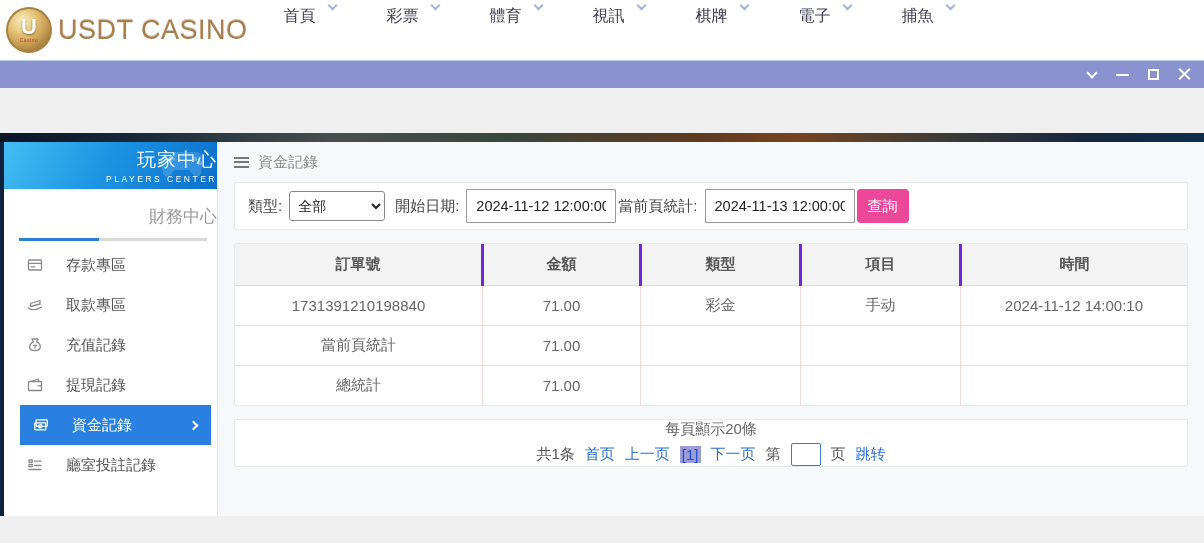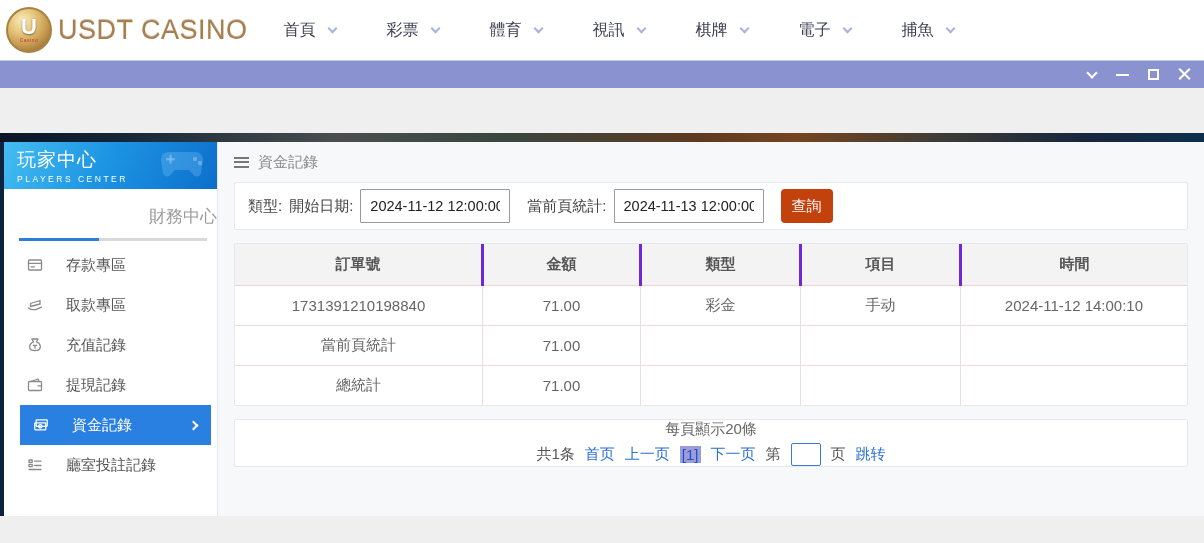--- a/index.html
+++ b/index.html
@@ -24,21 +24,21 @@
     text-shadow:0 1px 2px rgba(90,60,10,.7);
   }
   .coin-caption { font-size:5px; color:#c0392b; letter-spacing:.5px; }
   .logo-text {
     font-size:27px; font-weight:400; letter-spacing:.5px; color:#a87f4c;
     text-shadow:0 1px 1px rgba(255,255,255,.8), 0 -1px 1px rgba(90,60,20,.35);
     white-space:nowrap;
   }
   .nav { display:flex; margin-left:28px; }
   .nav-item {
-    width:103px; display:flex; align-items:center; justify-content:center; gap:13px;
+    width:103px; display:flex; align-items:flex-start; justify-content:center; gap:13px;
     color:#3c3c50; font-size:16px; cursor:pointer; height:48px;
   }
   .chev {
     width:7px; height:7px;
     border-right:2px solid #a9b1de; border-bottom:2px solid #a9b1de;
     transform:rotate(45deg); margin-top:-4px;
   }
 
   
   .titlebar {
@@ -65,20 +65,21 @@
 
   
   .main { height:374px; background:#f7f8fa; display:flex; border-left:4px solid #0e2240; }
 
   
   .sidebar { width:214px; background:#fff; border-right:1px solid #e3e5e8; flex:0 0 auto; }
   .sb-header {
     height:47px; padding:5px 0 0 13px; position:relative; overflow:hidden;
     background:linear-gradient(115deg,#45bdf2 0%,#1e96e4 45%,#0c6fcb 100%);
     color:#fff;
+    text-align:right;
   }
   .sb-title { font-size:19px; letter-spacing:1px; }
   .sb-sub { font-size:8.5px; letter-spacing:2.5px; margin-top:1px; }
   .sb-gamepad { position:absolute; right:8px; top:4px; opacity:.55; }
   .sb-section { padding:16px 0 0 15px; color:#9a9a9a; font-size:17px;text-align:right; }
   .sb-underline { margin:10px 0 4px 15px; width:188px; height:3px; background:#d9d9d9; position:relative; }
   .sb-underline::before { content:""; position:absolute; left:0; top:0; width:80px; height:3px; background:#2a7fd8; }
   .sb-menu { margin-top:4px; }
   .sb-item {
     height:40px; display:flex; align-items:center; padding-left:23px; gap:23px;
@@ -103,25 +104,25 @@
   .panel { background:#fff; border:1px solid #e7e8ea; border-radius:2px; }
   .filter-panel { height:48px; display:flex; align-items:center; padding:0 13px; margin-bottom:13px; }
   .f-label { color:#444; font-size:15px; margin-right:7px; }
   .f-select {
     width:96px; height:30px; border:1px solid #8a8a8a; border-radius:3px;
     font-size:14px; color:#222; padding:0 4px; background:#fff;
     font-family:"Liberation Sans", sans-serif; margin-right:10px;
   }
   .f-input {
     width:150px; height:29px; border:1px solid #999; border-radius:1px;
-    font-size:14.5px; color:#222; padding:16px 9px; margin-right:17px;
+    font-size:14.5px; color:#222; padding:16px 9px; margin-right:2px;
     font-family:"Liberation Sans", sans-serif;
   }
   .f-btn {
-    width:52px; height:34px; background:#c2410c; border:none; border-radius:4px;
+    width:52px; height:34px; background:#ec4899; border:none; border-radius:4px;
     color:#fff; font-size:15px; cursor:pointer; font-family:"Liberation Sans", sans-serif;
   }
 
   .table-panel { margin-bottom:13px; overflow:hidden; }
   table { width:100%; border-collapse:collapse; table-layout:fixed; }
   th {
     background:#f3f3f3; height:41px; font-weight:bold; color:#555; font-size:15px;
     border-left:3px solid #6d28d9; border-bottom:1px solid #f0d4d4;
   }
   td {
@@ -283,20 +284,23 @@
 
   <div class="content">
 
     <div class="breadcrumb">
       <i class="burger"></i>
       <span>資金記錄</span>
     </div>
 
     <div class="panel filter-panel">
       <span class="f-label">類型:</span>
+      <select class="f-select">
+        <option>全部</option>
+      </select>
       <span class="f-label">開始日期:</span>
       <input class="f-input" type="text" value="2024-11-12 12:00:00" style="">
       <span class="f-label">當前頁統計:</span>
       <input class="f-input" type="text" value="2024-11-13 12:00:00" style="">
       <button class="f-btn">查詢</button>
     </div>
 
     <div class="panel table-panel">
       <table>
         <colgroup>

